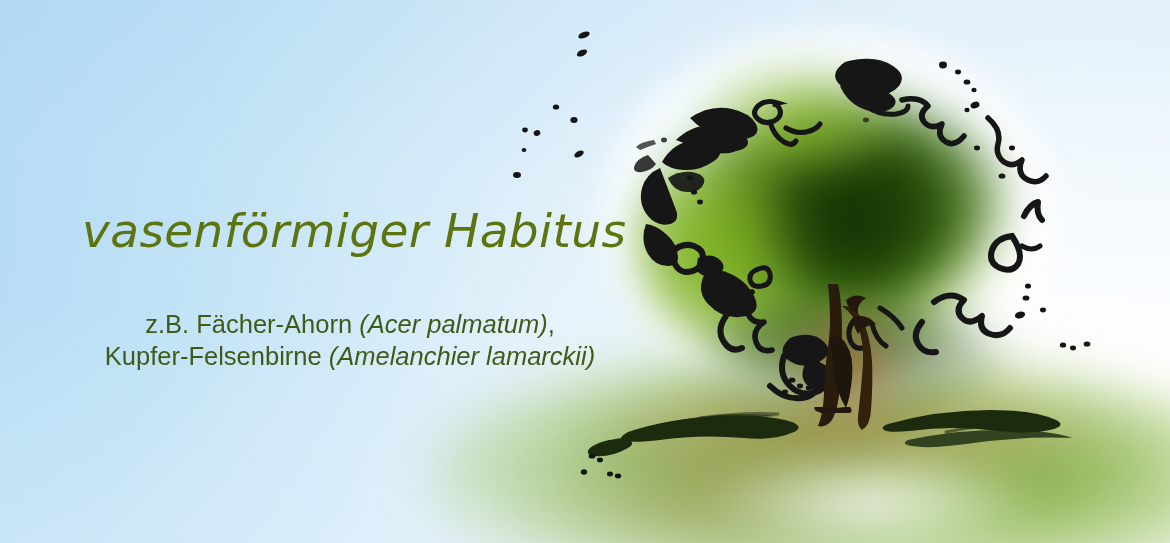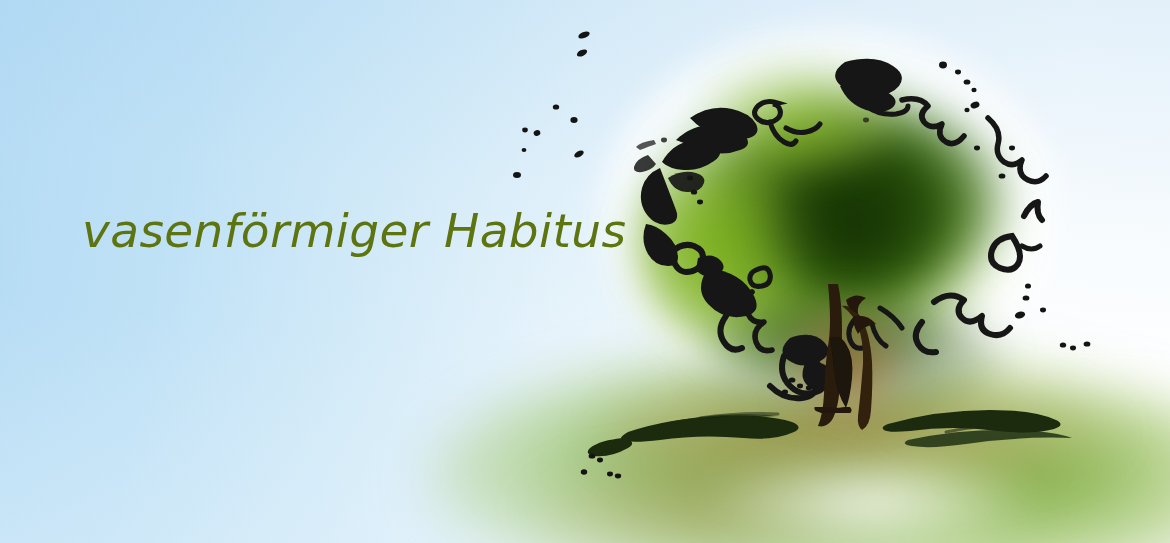--- a/index.html
+++ b/index.html
@@ -399,14 +399,22 @@
       <ellipse cx="600" cy="460" rx="3" ry="2.4"></ellipse>
       <ellipse cx="584" cy="472" rx="3.2" ry="2.8"></ellipse>
       <ellipse cx="610" cy="474" rx="3" ry="2.4"></ellipse>
       <ellipse cx="618" cy="476" rx="3.2" ry="2.4"></ellipse>
       <ellipse cx="866" cy="120" rx="3" ry="2.4" opacity="0.7"></ellipse>
     </g>
   </svg>
 
   <div class="title">vasenförmiger Habitus</div>
 
+  <div class="subtitle">
+    <span class="subtitle-line">
+      <span>z.B. Fächer-Ahorn </span><span class="sci">(Acer palmatum)</span><span>,</span>
+    </span>
+    <span class="subtitle-line">
+      <span>Kupfer-Felsenbirne </span><span class="sci">(Amelanchier lamarckii)</span>
+    </span>
+  </div>
 
 </div>
 
 </body></html>

